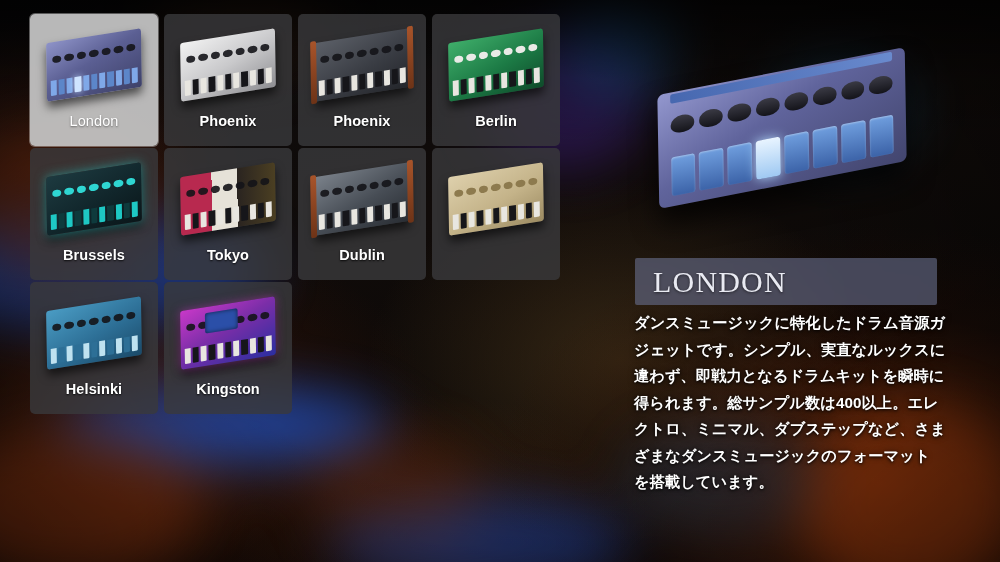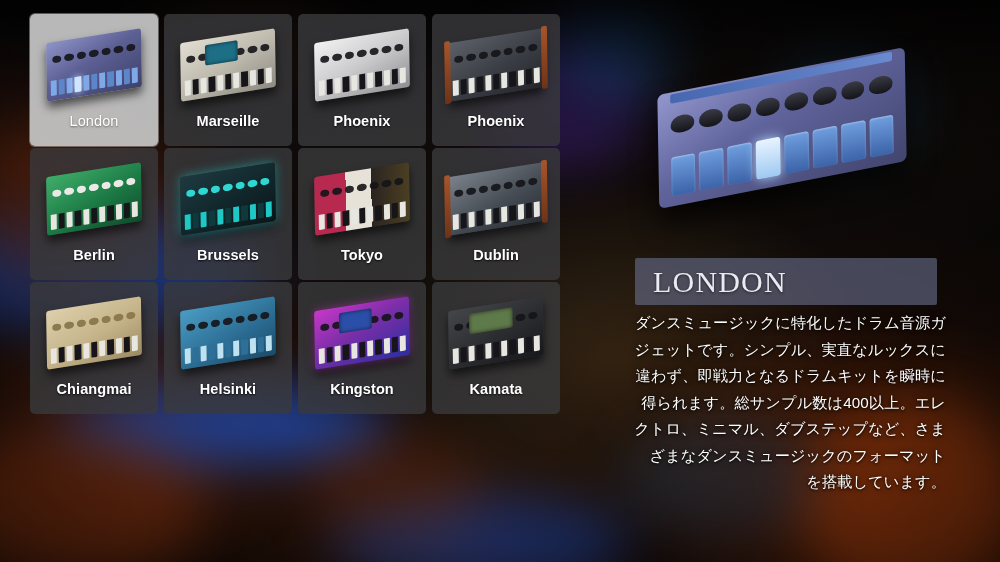--- a/index.html
+++ b/index.html
@@ -270,25 +270,24 @@
     text-shadow: 0 1px 3px rgba(0,0,0,0.55);
   }
 
   .desc {
     position: absolute;
     left: 634px;
     top: 310px;
     width: 312px;
     font-size: 15.2px;
     line-height: 26.5px;
-    font-weight: 400;
+    font-weight: 700;
     color: #ffffff;
     text-shadow: 0 1px 3px rgba(0,0,0,0.9), 0 0 6px rgba(0,0,0,0.6);
     letter-spacing: 0.1px;
-    text-align: right;
   }
 </style>
 </head>
 <body>
 
 <div id="app">
 
   <div class="bg-layer bg-base"></div>
   <div class="bg-layer bg-bokeh">
     <div class="blob" style="left:-90px;  top:210px;  width:360px; height:120px; background:rgba(30,70,170,0.70);"></div>
@@ -332,21 +331,252 @@
               <i></i>
               <i></i>
               <i></i>
             </div>
           </div>
         </div>
         <span class="tile-label">London</span>
       </div>
       <div class="tile">
         <div class="tile-art">
-          <div class="dev d-marseille">
+          <div class="dev d-chicago">
+            <div class="knobs">
+              <b></b>
+              <b></b>
+              <b></b>
+              <b></b>
+              <b></b>
+              <b></b>
+              <b></b>
+            </div>
+            <div class="keys">
+              <i></i>
+              <i></i>
+              <i></i>
+              <i></i>
+              <i></i>
+              <i></i>
+              <i></i>
+              <i></i>
+              <i></i>
+              <i></i>
+              <i></i>
+            </div>
+          </div>
+        </div>
+        <span class="tile-label">Phoenix</span>
+      </div>
+      <div class="tile">
+        <div class="tile-art">
+          <div class="dev d-phoenix">
+            <div class="knobs">
+              <b></b>
+              <b></b>
+              <b></b>
+              <b></b>
+              <b></b>
+              <b></b>
+              <b></b>
+            </div>
+            <div class="keys">
+              <i></i>
+              <i></i>
+              <i></i>
+              <i></i>
+              <i></i>
+              <i></i>
+              <i></i>
+              <i></i>
+              <i></i>
+              <i></i>
+              <i></i>
+            </div>
+          </div>
+        </div>
+        <span class="tile-label">Phoenix</span>
+      </div>
+      <div class="tile">
+        <div class="tile-art">
+          <div class="dev d-miami">
+            <div class="knobs">
+              <b></b>
+              <b></b>
+              <b></b>
+              <b></b>
+              <b></b>
+              <b></b>
+              <b></b>
+            </div>
+            <div class="keys">
+              <i></i>
+              <i></i>
+              <i></i>
+              <i></i>
+              <i></i>
+              <i></i>
+              <i></i>
+              <i></i>
+              <i></i>
+              <i></i>
+              <i></i>
+            </div>
+          </div>
+        </div>
+        <span class="tile-label">Berlin</span>
+      </div>
+      <div class="tile">
+        <div class="tile-art">
+          <div class="dev d-brussels">
+            <div class="knobs">
+              <b></b>
+              <b></b>
+              <b></b>
+              <b></b>
+              <b></b>
+              <b></b>
+              <b></b>
+            </div>
+            <div class="keys">
+              <i></i>
+              <i></i>
+              <i></i>
+              <i></i>
+              <i></i>
+              <i></i>
+              <i></i>
+              <i></i>
+              <i></i>
+              <i></i>
+              <i></i>
+            </div>
+          </div>
+        </div>
+        <span class="tile-label">Brussels</span>
+      </div>
+      <div class="tile">
+        <div class="tile-art">
+          <div class="dev d-tokyo">
+            <div class="knobs">
+              <b></b>
+              <b></b>
+              <b></b>
+              <b></b>
+              <b></b>
+              <b></b>
+              <b></b>
+            </div>
+            <div class="keys">
+              <i></i>
+              <i></i>
+              <i></i>
+              <i></i>
+              <i></i>
+              <i></i>
+              <i></i>
+              <i></i>
+              <i></i>
+              <i></i>
+              <i></i>
+            </div>
+          </div>
+        </div>
+        <span class="tile-label">Tokyo</span>
+      </div>
+      <div class="tile">
+        <div class="tile-art">
+          <div class="dev d-dublin">
+            <div class="knobs">
+              <b></b>
+              <b></b>
+              <b></b>
+              <b></b>
+              <b></b>
+              <b></b>
+              <b></b>
+            </div>
+            <div class="keys">
+              <i></i>
+              <i></i>
+              <i></i>
+              <i></i>
+              <i></i>
+              <i></i>
+              <i></i>
+              <i></i>
+              <i></i>
+              <i></i>
+              <i></i>
+            </div>
+          </div>
+        </div>
+        <span class="tile-label">Dublin</span>
+      </div>
+      <div class="tile">
+        <div class="tile-art">
+          <div class="dev d-chiangmai">
+            <div class="knobs">
+              <b></b>
+              <b></b>
+              <b></b>
+              <b></b>
+              <b></b>
+              <b></b>
+              <b></b>
+            </div>
+            <div class="keys">
+              <i></i>
+              <i></i>
+              <i></i>
+              <i></i>
+              <i></i>
+              <i></i>
+              <i></i>
+              <i></i>
+              <i></i>
+              <i></i>
+              <i></i>
+            </div>
+          </div>
+        </div>
+      </div>
+      <div class="tile">
+        <div class="tile-art">
+          <div class="dev d-helsinki">
+            <div class="knobs">
+              <b></b>
+              <b></b>
+              <b></b>
+              <b></b>
+              <b></b>
+              <b></b>
+              <b></b>
+            </div>
+            <div class="keys">
+              <i></i>
+              <i></i>
+              <i></i>
+              <i></i>
+              <i></i>
+              <i></i>
+              <i></i>
+              <i></i>
+              <i></i>
+              <i></i>
+              <i></i>
+            </div>
+          </div>
+        </div>
+        <span class="tile-label">Helsinki</span>
+      </div>
+      <div class="tile">
+        <div class="tile-art">
+          <div class="dev d-kingston">
             <div class="knobs">
               <b></b>
               <b></b>
               <b></b>
               <b></b>
               <b></b>
               <b></b>
               <b></b>
             </div>
             <div class="keys">
@@ -358,313 +588,21 @@
               <i></i>
               <i></i>
               <i></i>
               <i></i>
               <i></i>
               <i></i>
             </div>
             <div class="screen"></div>
           </div>
         </div>
-        <span class="tile-label">Marseille</span>
-      </div>
-      <div class="tile">
-        <div class="tile-art">
-          <div class="dev d-chicago">
-            <div class="knobs">
-              <b></b>
-              <b></b>
-              <b></b>
-              <b></b>
-              <b></b>
-              <b></b>
-              <b></b>
-            </div>
-            <div class="keys">
-              <i></i>
-              <i></i>
-              <i></i>
-              <i></i>
-              <i></i>
-              <i></i>
-              <i></i>
-              <i></i>
-              <i></i>
-              <i></i>
-              <i></i>
-            </div>
-          </div>
-        </div>
-        <span class="tile-label">Phoenix</span>
-      </div>
-      <div class="tile">
-        <div class="tile-art">
-          <div class="dev d-phoenix">
-            <div class="knobs">
-              <b></b>
-              <b></b>
-              <b></b>
-              <b></b>
-              <b></b>
-              <b></b>
-              <b></b>
-            </div>
-            <div class="keys">
-              <i></i>
-              <i></i>
-              <i></i>
-              <i></i>
-              <i></i>
-              <i></i>
-              <i></i>
-              <i></i>
-              <i></i>
-              <i></i>
-              <i></i>
-            </div>
-          </div>
-        </div>
-        <span class="tile-label">Phoenix</span>
-      </div>
-      <div class="tile">
-        <div class="tile-art">
-          <div class="dev d-miami">
-            <div class="knobs">
-              <b></b>
-              <b></b>
-              <b></b>
-              <b></b>
-              <b></b>
-              <b></b>
-              <b></b>
-            </div>
-            <div class="keys">
-              <i></i>
-              <i></i>
-              <i></i>
-              <i></i>
-              <i></i>
-              <i></i>
-              <i></i>
-              <i></i>
-              <i></i>
-              <i></i>
-              <i></i>
-            </div>
-          </div>
-        </div>
-        <span class="tile-label">Berlin</span>
-      </div>
-      <div class="tile">
-        <div class="tile-art">
-          <div class="dev d-brussels">
-            <div class="knobs">
-              <b></b>
-              <b></b>
-              <b></b>
-              <b></b>
-              <b></b>
-              <b></b>
-              <b></b>
-            </div>
-            <div class="keys">
-              <i></i>
-              <i></i>
-              <i></i>
-              <i></i>
-              <i></i>
-              <i></i>
-              <i></i>
-              <i></i>
-              <i></i>
-              <i></i>
-              <i></i>
-            </div>
-          </div>
-        </div>
-        <span class="tile-label">Brussels</span>
-      </div>
-      <div class="tile">
-        <div class="tile-art">
-          <div class="dev d-tokyo">
-            <div class="knobs">
-              <b></b>
-              <b></b>
-              <b></b>
-              <b></b>
-              <b></b>
-              <b></b>
-              <b></b>
-            </div>
-            <div class="keys">
-              <i></i>
-              <i></i>
-              <i></i>
-              <i></i>
-              <i></i>
-              <i></i>
-              <i></i>
-              <i></i>
-              <i></i>
-              <i></i>
-              <i></i>
-            </div>
-          </div>
-        </div>
-        <span class="tile-label">Tokyo</span>
-      </div>
-      <div class="tile">
-        <div class="tile-art">
-          <div class="dev d-dublin">
-            <div class="knobs">
-              <b></b>
-              <b></b>
-              <b></b>
-              <b></b>
-              <b></b>
-              <b></b>
-              <b></b>
-            </div>
-            <div class="keys">
-              <i></i>
-              <i></i>
-              <i></i>
-              <i></i>
-              <i></i>
-              <i></i>
-              <i></i>
-              <i></i>
-              <i></i>
-              <i></i>
-              <i></i>
-            </div>
-          </div>
-        </div>
-        <span class="tile-label">Dublin</span>
-      </div>
-      <div class="tile">
-        <div class="tile-art">
-          <div class="dev d-chiangmai">
-            <div class="knobs">
-              <b></b>
-              <b></b>
-              <b></b>
-              <b></b>
-              <b></b>
-              <b></b>
-              <b></b>
-            </div>
-            <div class="keys">
-              <i></i>
-              <i></i>
-              <i></i>
-              <i></i>
-              <i></i>
-              <i></i>
-              <i></i>
-              <i></i>
-              <i></i>
-              <i></i>
-              <i></i>
-            </div>
-          </div>
-        </div>
-        <span class="tile-label">Chiangmai</span>
-      </div>
-      <div class="tile">
-        <div class="tile-art">
-          <div class="dev d-helsinki">
-            <div class="knobs">
-              <b></b>
-              <b></b>
-              <b></b>
-              <b></b>
-              <b></b>
-              <b></b>
-              <b></b>
-            </div>
-            <div class="keys">
-              <i></i>
-              <i></i>
-              <i></i>
-              <i></i>
-              <i></i>
-              <i></i>
-              <i></i>
-              <i></i>
-              <i></i>
-              <i></i>
-              <i></i>
-            </div>
-          </div>
-        </div>
-        <span class="tile-label">Helsinki</span>
-      </div>
-      <div class="tile">
-        <div class="tile-art">
-          <div class="dev d-kingston">
-            <div class="knobs">
-              <b></b>
-              <b></b>
-              <b></b>
-              <b></b>
-              <b></b>
-              <b></b>
-              <b></b>
-            </div>
-            <div class="keys">
-              <i></i>
-              <i></i>
-              <i></i>
-              <i></i>
-              <i></i>
-              <i></i>
-              <i></i>
-              <i></i>
-              <i></i>
-              <i></i>
-              <i></i>
-            </div>
-            <div class="screen"></div>
-          </div>
-        </div>
         <span class="tile-label">Kingston</span>
-      </div>
-      <div class="tile">
-        <div class="tile-art">
-          <div class="dev d-kamata">
-            <div class="knobs">
-              <b></b>
-              <b></b>
-              <b></b>
-              <b></b>
-              <b></b>
-              <b></b>
-              <b></b>
-            </div>
-            <div class="keys">
-              <i></i>
-              <i></i>
-              <i></i>
-              <i></i>
-              <i></i>
-              <i></i>
-              <i></i>
-              <i></i>
-              <i></i>
-              <i></i>
-              <i></i>
-            </div>
-            <div class="screen"></div>
-          </div>
-        </div>
-        <span class="tile-label">Kamata</span>
       </div>
     </div>
 
   <div class="preview">
     <div class="big-dev">
       <div class="bstrip"></div>
       <div class="bknobs">
         <b></b>
           <b></b>
           <b></b>

